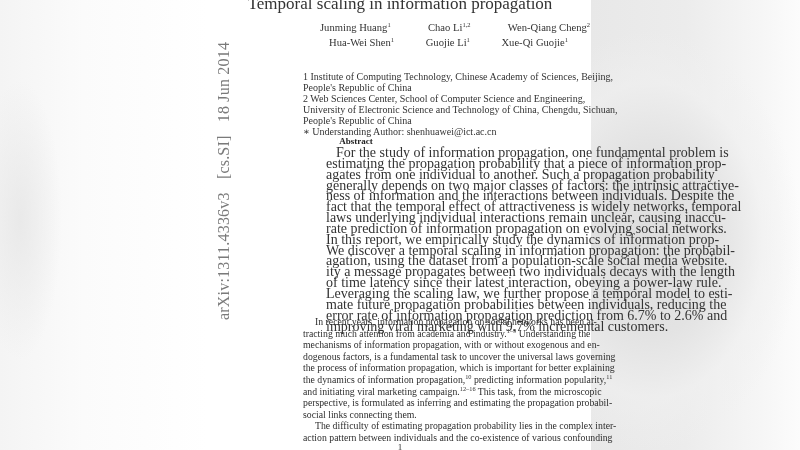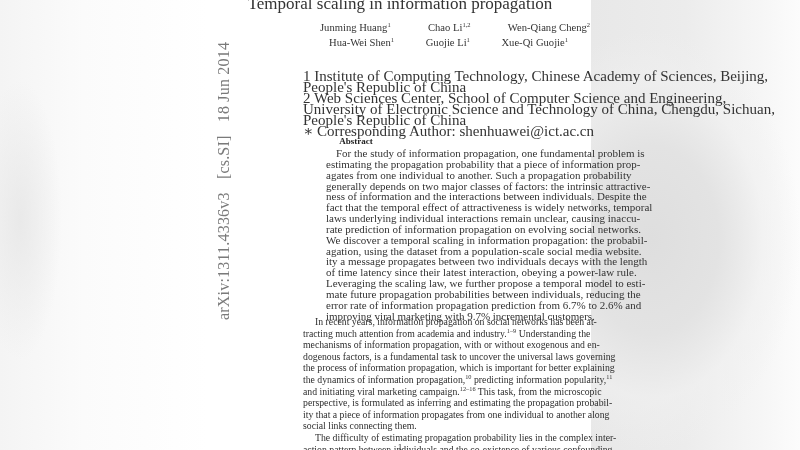--- a/index.html
+++ b/index.html
@@ -37,29 +37,29 @@
   }
   .authors {
     position:absolute; left:320px; top:22px; width:270px;
     font-size:10.6px; color:#333;
   }
   .author-row { display:flex; justify-content:space-between; height:15px; white-space:nowrap; }
   .author-row.r2 { padding:0 22px 0 9px; }
   .author sup { font-size:6.5px; vertical-align:4px; line-height:0; }
   .affil {
     position:absolute; left:303px; top:71px; width:290px;
-    font-size:15px; line-height:11px; color:#333; white-space:nowrap;
+    font-size:10px; line-height:11px; color:#333; white-space:nowrap;
   }
   .abstract-head {
     position:absolute; left:0; width:712px; top:136px; text-align:center;
     font-size:9px; font-weight:bold; color:#222;
   }
   .abstract {
     position:absolute; left:326px; top:148px; width:263px;
-    font-size:11px; line-height:10.85px; color:#333;
+    font-size:14px; line-height:10.85px; color:#333;
   }
   .line { display:block; white-space:nowrap; text-align:justify; text-align-last:justify; height:10.85px; }
   .line.last { text-align-last:left; }
   .line.indent { padding-left:10px; }
   .body {
     position:absolute; left:303px; top:316px; width:286px;
     font-size:9.75px; line-height:11.6px; color:#2e2e2e;
   }
   .body .line { height:11.6px; }
   .body .line.indent { padding-left:12px; }
@@ -96,52 +96,52 @@
     <span class="author"><span>Xue-Qi Guojie</span><sup>1</sup></span>
   </div>
 </div>
 
 <div class="affil">
   <div>1 Institute of Computing Technology, Chinese Academy of Sciences, Beijing,</div>
   <div>People's Republic of China</div>
   <div>2 Web Sciences Center, School of Computer Science and Engineering,</div>
   <div>University of Electronic Science and Technology of China, Chengdu, Sichuan,</div>
   <div>People's Republic of China</div>
-  <div>∗ Corresponding Author: shenhuawei@ict.ac.cn</div>
+  <div>∗ Understanding Author: shenhuawei@ict.ac.cn</div>
 </div>
 
 <div class="abstract-head">Abstract</div>
 
 <div class="abstract">
   <span class="line indent">For the study of information propagation, one fundamental problem is</span>
   <span class="line">estimating the propagation probability that a piece of information prop-</span>
   <span class="line">agates from one individual to another.  Such a propagation probability</span>
   <span class="line">generally depends on two major classes of factors: the intrinsic attractive-</span>
   <span class="line">ness of information and the interactions between individuals. Despite the</span>
   <span class="line">fact that the temporal effect of attractiveness is widely networks, temporal</span>
   <span class="line">laws underlying individual interactions remain unclear, causing inaccu-</span>
   <span class="line">rate prediction of information propagation on evolving social networks.</span>
+  <span class="line">In this report, we empirically study the dynamics of information prop-</span>
   <span class="line">We discover a temporal scaling in information propagation: the probabil-</span>
   <span class="line">agation, using the dataset from a population-scale social media website.</span>
   <span class="line">ity a message propagates between two individuals decays with the length</span>
   <span class="line">of time latency since their latest interaction, obeying a power-law rule.</span>
   <span class="line">Leveraging the scaling law, we further propose a temporal model to esti-</span>
   <span class="line">mate future propagation probabilities between individuals, reducing the</span>
   <span class="line">error rate of information propagation prediction from 6.7% to 2.6% and</span>
   <span class="line last">improving viral marketing with 9.7% incremental customers.</span>
 </div>
 
 <div class="body">
   <span class="line indent">In recent years, information propagation on social networks has been at-</span>
   <span class="line"><span>tracting much attention from academia and industry.</span><sup>1–9</sup><span>  Understanding the</span></span>
   <span class="line">mechanisms of information propagation, with or without exogenous and en-</span>
   <span class="line">dogenous factors, is a fundamental task to uncover the universal laws governing</span>
   <span class="line">the process of information propagation, which is important for better explaining</span>
   <span class="line"><span>the dynamics of information propagation,</span><sup>10</sup><span> predicting information popularity,</span><sup>11</sup></span>
   <span class="line"><span>and initiating viral marketing campaign.</span><sup>12–16</sup><span>  This task, from the microscopic</span></span>
   <span class="line">perspective, is formulated as inferring and estimating the propagation probabil-</span>
-  <span class="line">ity that a piece of information propagates from one individual to another along</span>
   <span class="line last">social links connecting them.</span>
   <span class="line indent">The difficulty of estimating propagation probability lies in the complex inter-</span>
   <span class="line">action pattern between individuals and the co-existence of various confounding</span>
 </div>
 
 <div class="page-num">1</div>
 
 </body></html>

